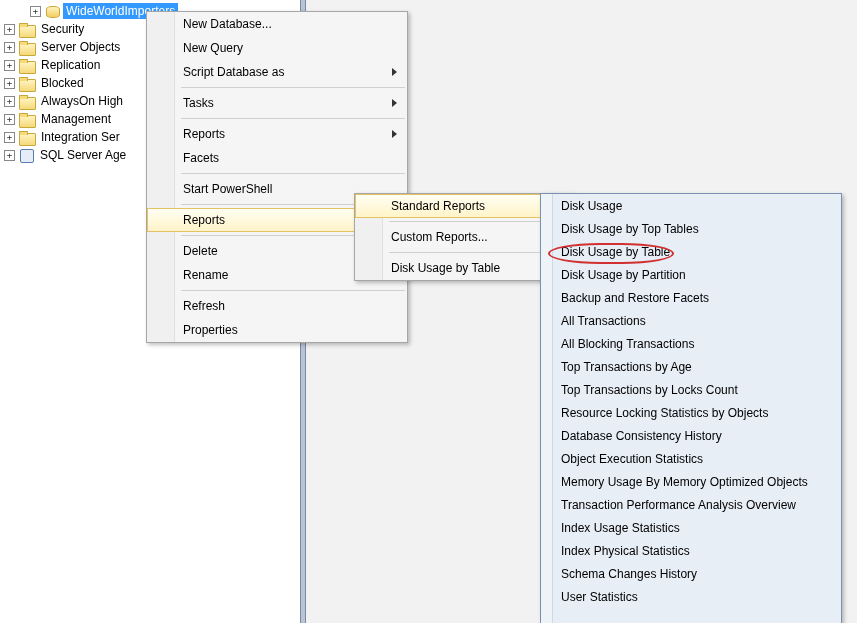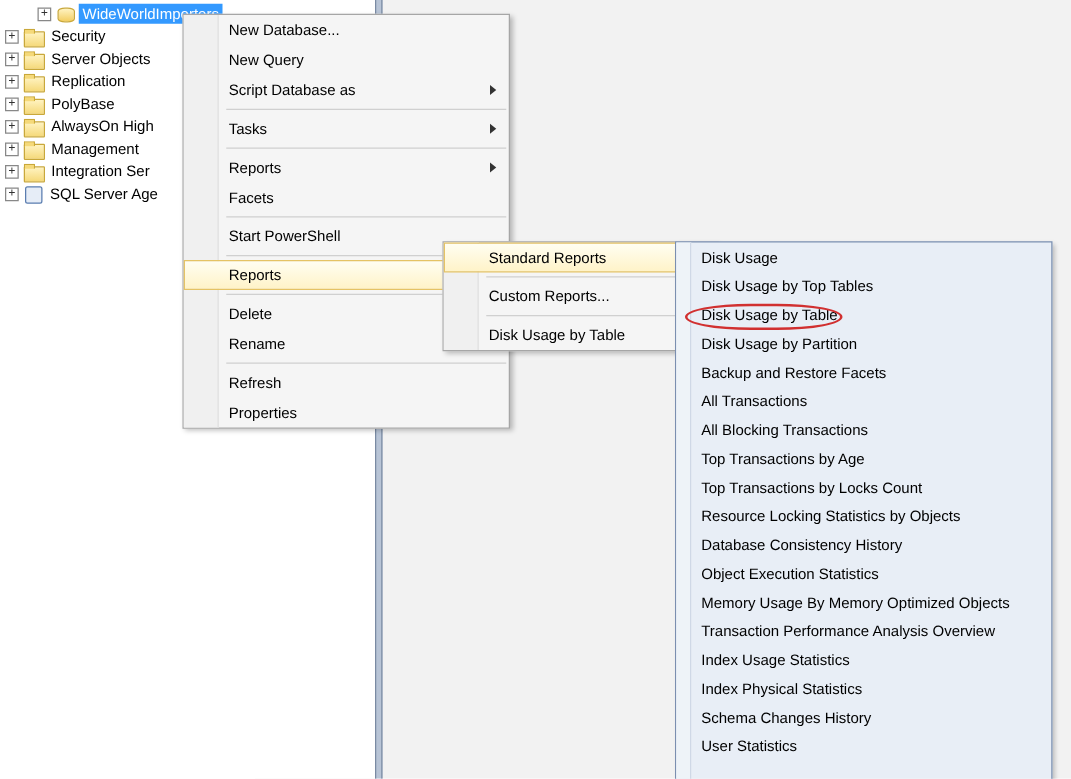--- a/index.html
+++ b/index.html
@@ -207,21 +207,21 @@
         <span class="tree-label">Server Objects</span>
       </div>
       <div class="tree-row" style="padding-left: 4px;">
         <span class="expander">+</span>
         <span class="folder-icon"></span>
         <span class="tree-label">Replication</span>
       </div>
       <div class="tree-row" style="padding-left: 4px;">
         <span class="expander">+</span>
         <span class="folder-icon"></span>
-        <span class="tree-label">PolyBase</span>
+        <span class="tree-label">Blocked</span>
       </div>
       <div class="tree-row" style="padding-left: 4px;">
         <span class="expander">+</span>
         <span class="folder-icon"></span>
         <span class="tree-label">AlwaysOn High</span>
       </div>
       <div class="tree-row" style="padding-left: 4px;">
         <span class="expander">+</span>
         <span class="folder-icon"></span>
         <span class="tree-label">Management</span>

